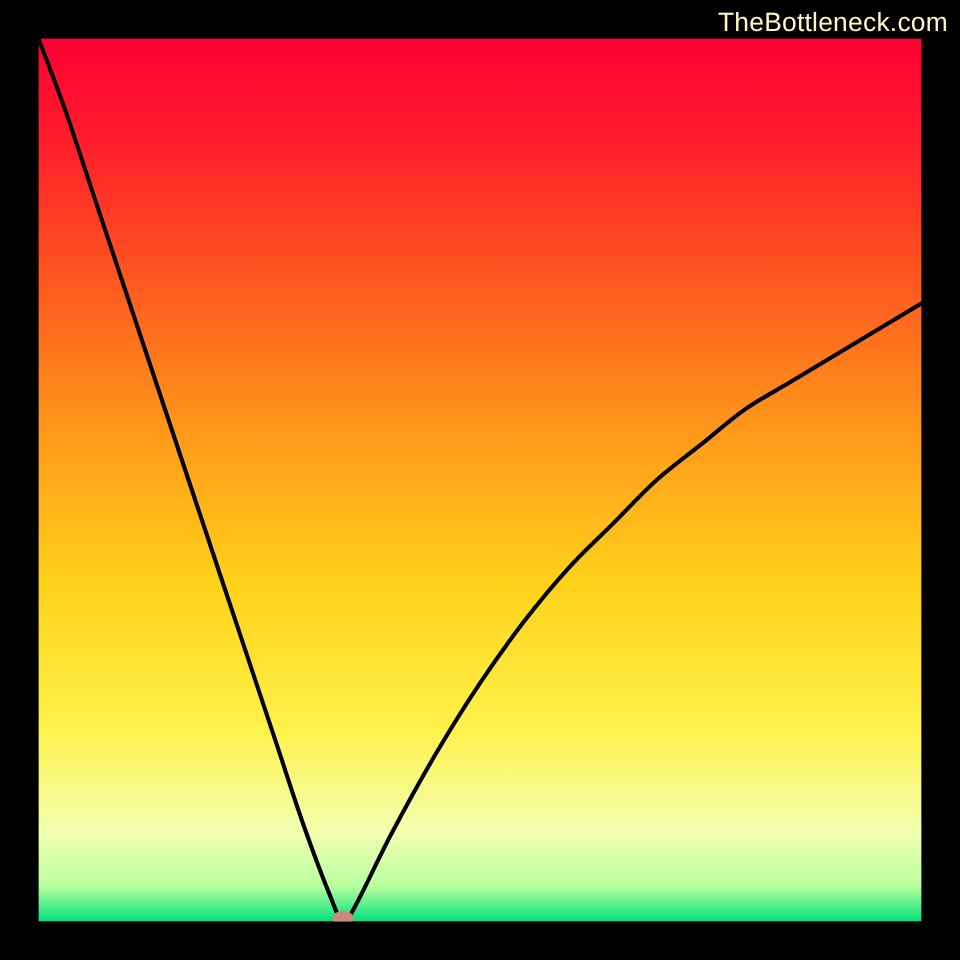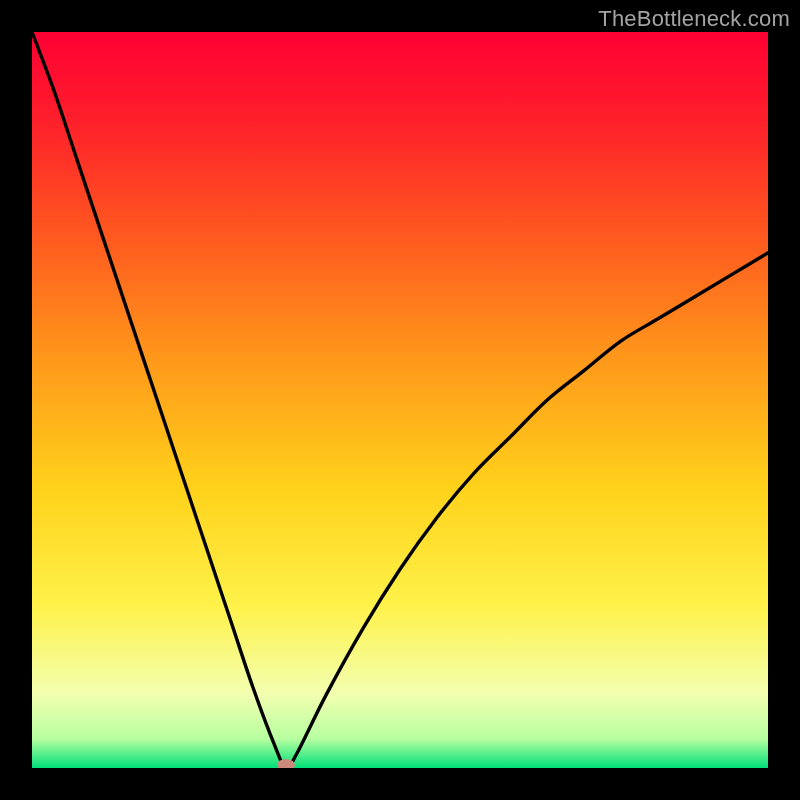--- a/index.html
+++ b/index.html
@@ -23,21 +23,21 @@
     position: absolute;
     left: 0;
     top: 0;
     width: 736px;
     height: 736px;
   }
   .watermark {
     position: absolute;
     top: 6px;
     right: 10px;
-    color: #a3a3a3;
+    color: #fef9c3;
     font-size: 22px;
     font-weight: 500;
     letter-spacing: 0.2px;
     user-select: none;
   }
 </style>
 </head>
 <body>
 
 <div class="frame">

